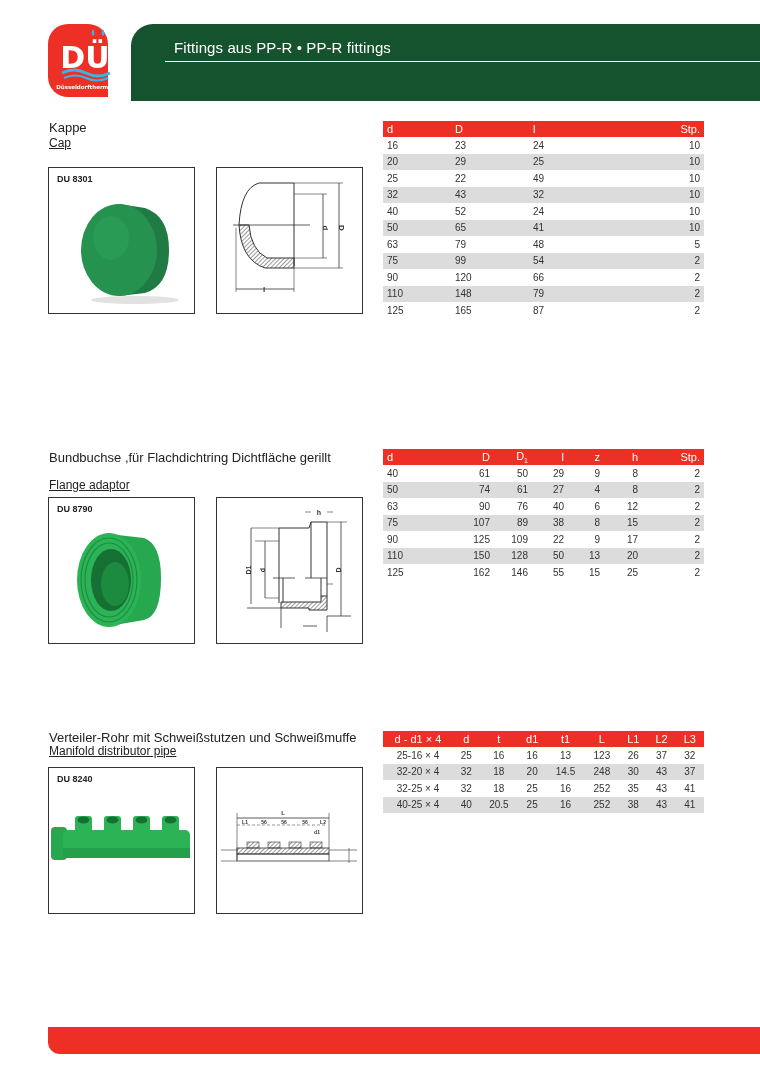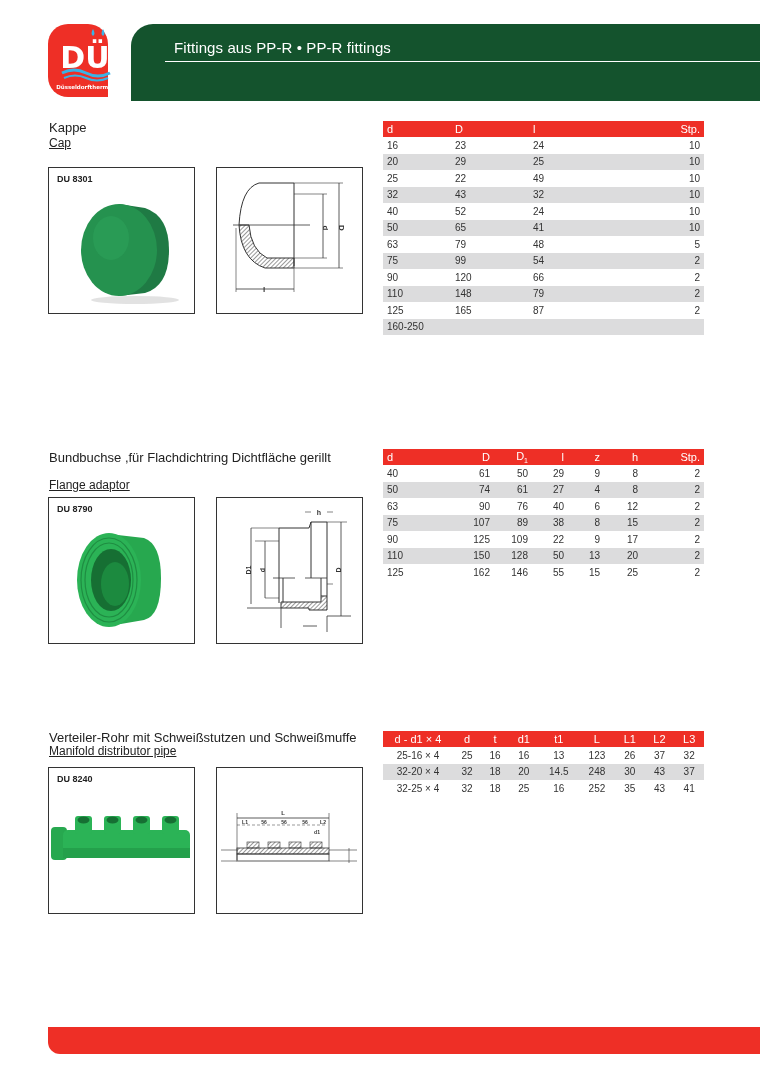--- a/index.html
+++ b/index.html
@@ -181,26 +181,20 @@
           <td class="l">110</td>
           <td class="l">148</td>
           <td class="l">79</td>
           <td class="r">2</td>
         </tr>
         <tr>
           <td class="l">125</td>
           <td class="l">165</td>
           <td class="l">87</td>
           <td class="r">2</td>
-        </tr>
-        <tr>
-          <td class="l">160-250</td>
-          <td class="l"></td>
-          <td class="l"></td>
-          <td class="r"></td>
         </tr>
       </tbody>
   </table>
 </div>
 
 <div class="section" style="top:0;">
   <div class="title-de" style="top:450px;">
     <b>Bundbuchse</b><span> ,für Flachdichtring Dichtfläche gerillt</span>
   </div>
   <div class="title-en" style="top:478px;">Flange adaptor</div>
@@ -436,17 +430,28 @@
           <td class="c">32-25 × 4</td>
           <td class="c">32</td>
           <td class="c">18</td>
           <td class="c">25</td>
           <td class="c">16</td>
           <td class="c">252</td>
           <td class="c">35</td>
           <td class="c">43</td>
           <td class="c">41</td>
         </tr>
+        <tr>
+          <td class="c">40-25 × 4</td>
+          <td class="c">40</td>
+          <td class="c">20.5</td>
+          <td class="c">25</td>
+          <td class="c">16</td>
+          <td class="c">252</td>
+          <td class="c">38</td>
+          <td class="c">43</td>
+          <td class="c">41</td>
+        </tr>
       </tbody>
   </table>
 </div>
 
 <div class="footer-bar"></div>
 
 </body></html>

